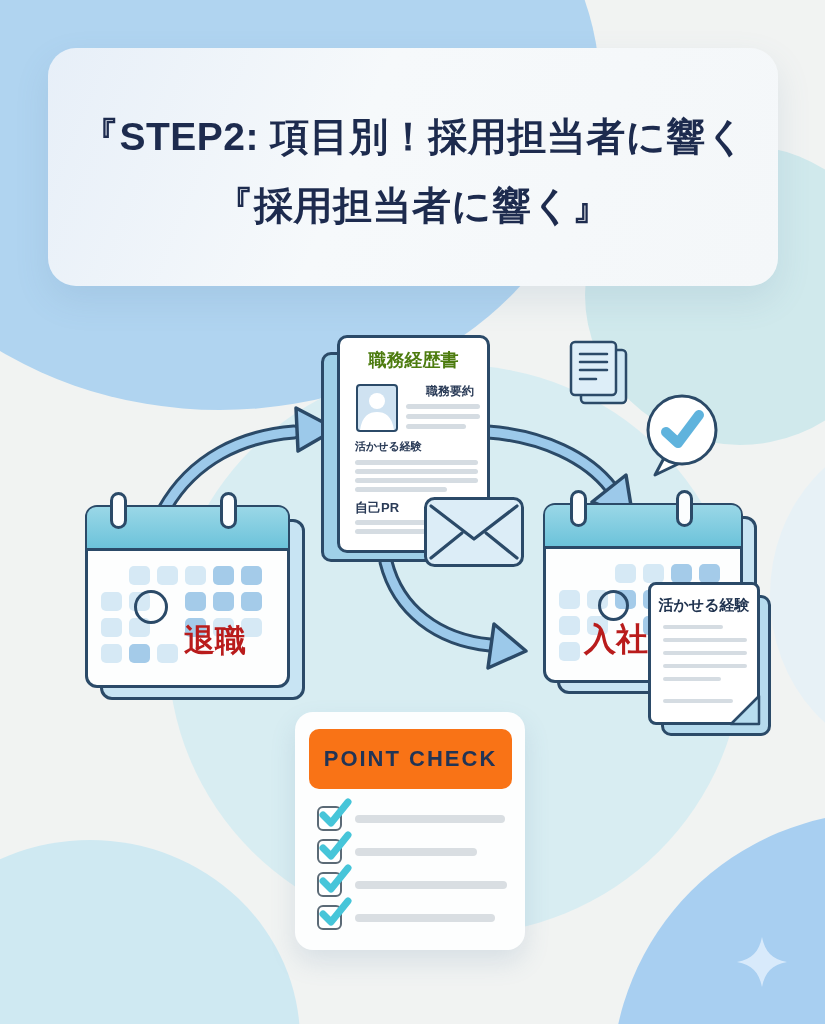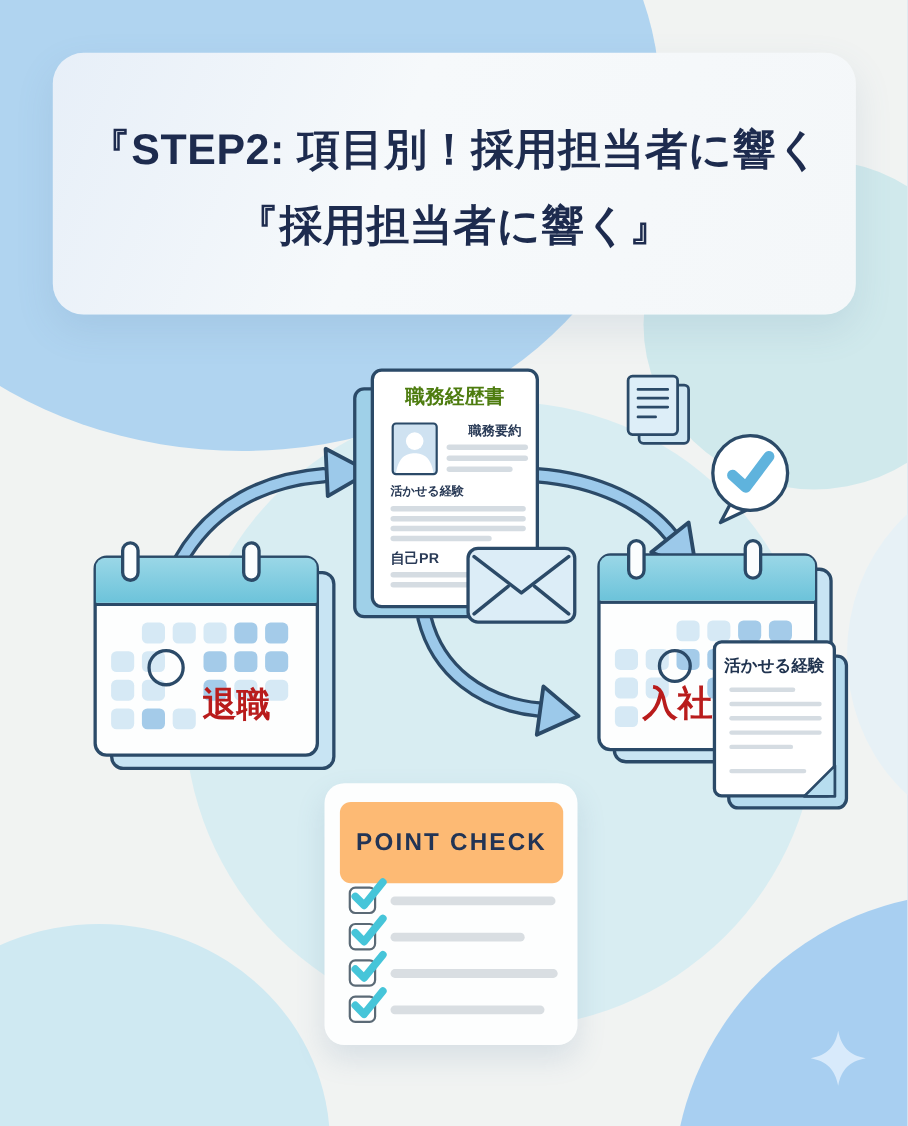--- a/index.html
+++ b/index.html
@@ -63,21 +63,21 @@
     border:2.5px solid #2b4a68;border-radius:4px;overflow:hidden;}
 
   
   .contract-title{position:absolute;left:0;right:0;top:11px;text-align:center;
     font-size:15px;font-weight:800;color:#20334f;}
   .fold{position:absolute;right:-3px;bottom:-3px;width:30px;height:30px;}
 
   
   .pc-card{position:absolute;left:295px;top:712px;width:230px;height:238px;
     background:#fdfefe;border-radius:18px;box-shadow:0 12px 26px rgba(90,125,160,.16);}
-  .pc-band{position:absolute;left:14px;top:17px;width:203px;height:74px;background:#fdba74;
+  .pc-band{position:absolute;left:14px;top:17px;width:203px;height:60px;background:#f97316;
     border-radius:10px;display:flex;align-items:center;justify-content:center;}
   .pc-title{font-size:22px;font-weight:800;letter-spacing:2px;color:#223455;}
   .pc-row{position:absolute;left:22px;height:26px;}
   .pc-box{position:absolute;left:0;top:0;width:25px;height:25px;border:2.5px solid #5b6a76;
     border-radius:6px;background:#fff;}
   .pc-check{position:absolute;left:1px;top:-9px;width:36px;height:34px;}
   .pc-line{position:absolute;left:38px;top:9px;height:8px;border-radius:4px;background:#d9dee2;}
 
   .abs{position:absolute;}
   svg{display:block;overflow:visible;}

